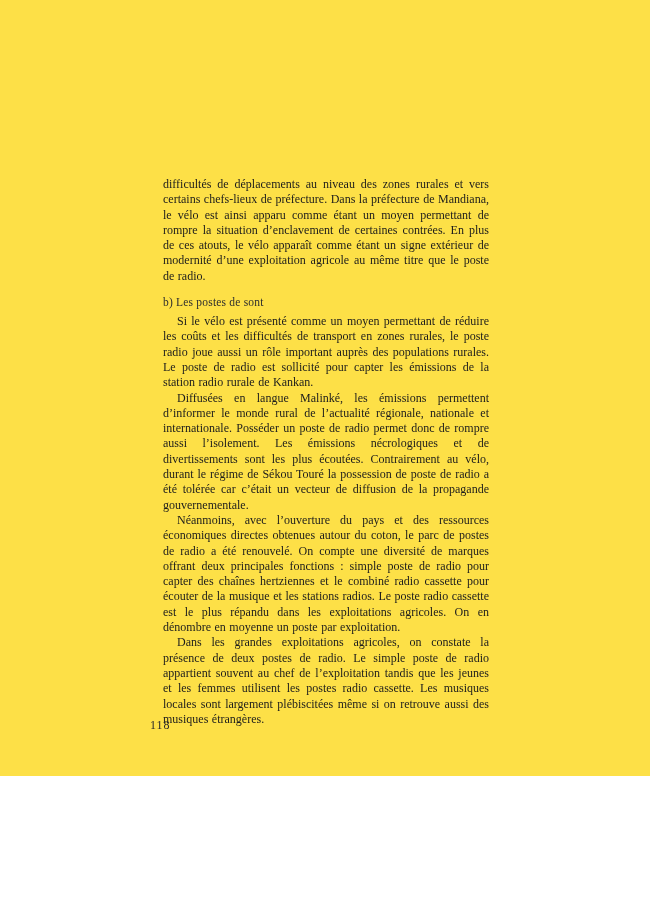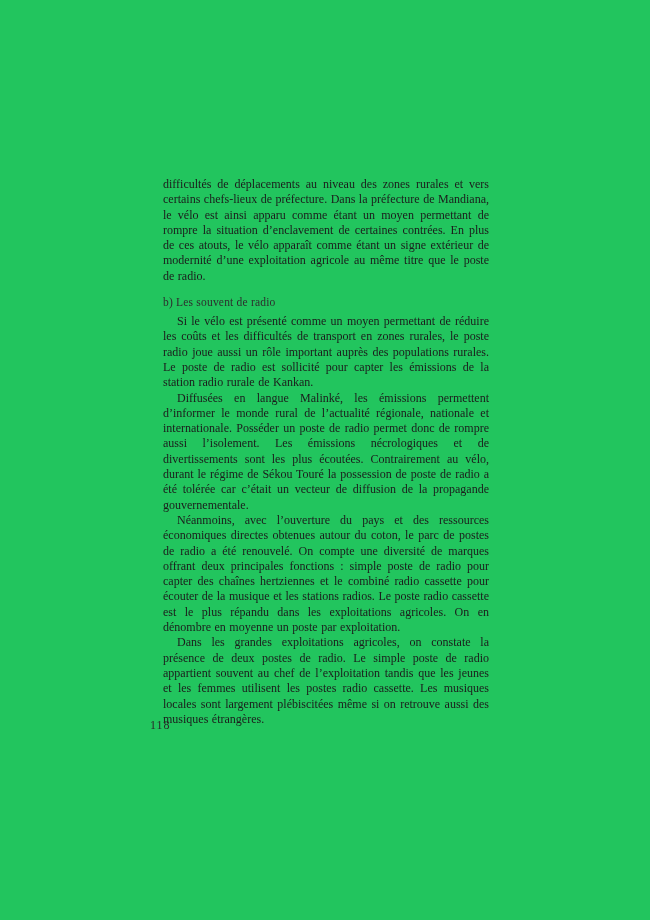--- a/index.html
+++ b/index.html
@@ -10,22 +10,22 @@
   body {
     width: 650px;
     height: 920px;
     position: relative;
     overflow: hidden;
   }
   .page {
     position: absolute;
     left: 0; top: 0;
     width: 650px;
-    height: 920px;
-    background: #22c55e;
+    height: 776px;
+    background: #fde047;
   }
   .text-block {
     position: absolute;
     left: 163px;
     top: 177px;
     width: 326px;
     font-family: "Liberation Serif", serif;
     font-size: 12px;
     line-height: 15.3px;
     color: #1c1c1c;
@@ -63,21 +63,21 @@
 </style>
 </head>
 <body>
 
 <div class="page">
 
   <div class="text-block">
 
     <p class="para no-indent">difficultés de déplacements au niveau des zones rurales et vers certains chefs-lieux de préfecture. Dans la préfecture de Mandiana, le vélo est ainsi apparu comme étant un moyen permettant de rompre la situation d’enclavement de certaines contrées. En plus de ces atouts, le vélo apparaît comme étant un signe extérieur de modernité d’une exploitation agricole au même titre que le poste de radio.</p>
 
-    <h3 class="section-heading">b) Les souvent de radio</h3>
+    <h3 class="section-heading">b) Les postes de sont</h3>
 
     <p class="para">Si le vélo est présenté comme un moyen permettant de réduire les coûts et les difficultés de transport en zones rurales, le poste radio joue aussi un rôle important auprès des populations rurales. Le poste de radio est sollicité pour capter les émissions de la station radio rurale de Kankan.</p>
 
     <p class="para">Diffusées en langue Malinké, les émissions permettent d’informer le monde rural de l’actualité régionale, nationale et internationale. Posséder un poste de radio permet donc de rompre aussi l’isolement. Les émissions nécrologiques et de divertissements sont les plus écoutées. Contrairement au vélo, durant le régime de Sékou Touré la possession de poste de radio a été tolérée car c’était un vecteur de diffusion de la propagande gouvernementale.</p>
 
     <p class="para">Néanmoins, avec l’ouverture du pays et des ressources économiques directes obtenues autour du coton, le parc de postes de radio a été renouvelé. On compte une diversité de marques offrant deux principales fonctions&nbsp;: simple poste de radio pour capter des chaînes hertziennes et le combiné radio cassette pour écouter de la musique et les stations radios. Le poste radio cassette est le plus répandu dans les exploitations agricoles. On en dénombre en moyenne un poste par exploitation.</p>
 
     <p class="para">Dans les grandes exploitations agricoles, on constate la présence de deux postes de radio. Le simple poste de radio appartient souvent au chef de l’exploitation tandis que les jeunes et les femmes utilisent les postes radio cassette. Les musiques locales sont largement plébiscitées même si on retrouve aussi des musiques étrangères.</p>
 
   </div>

